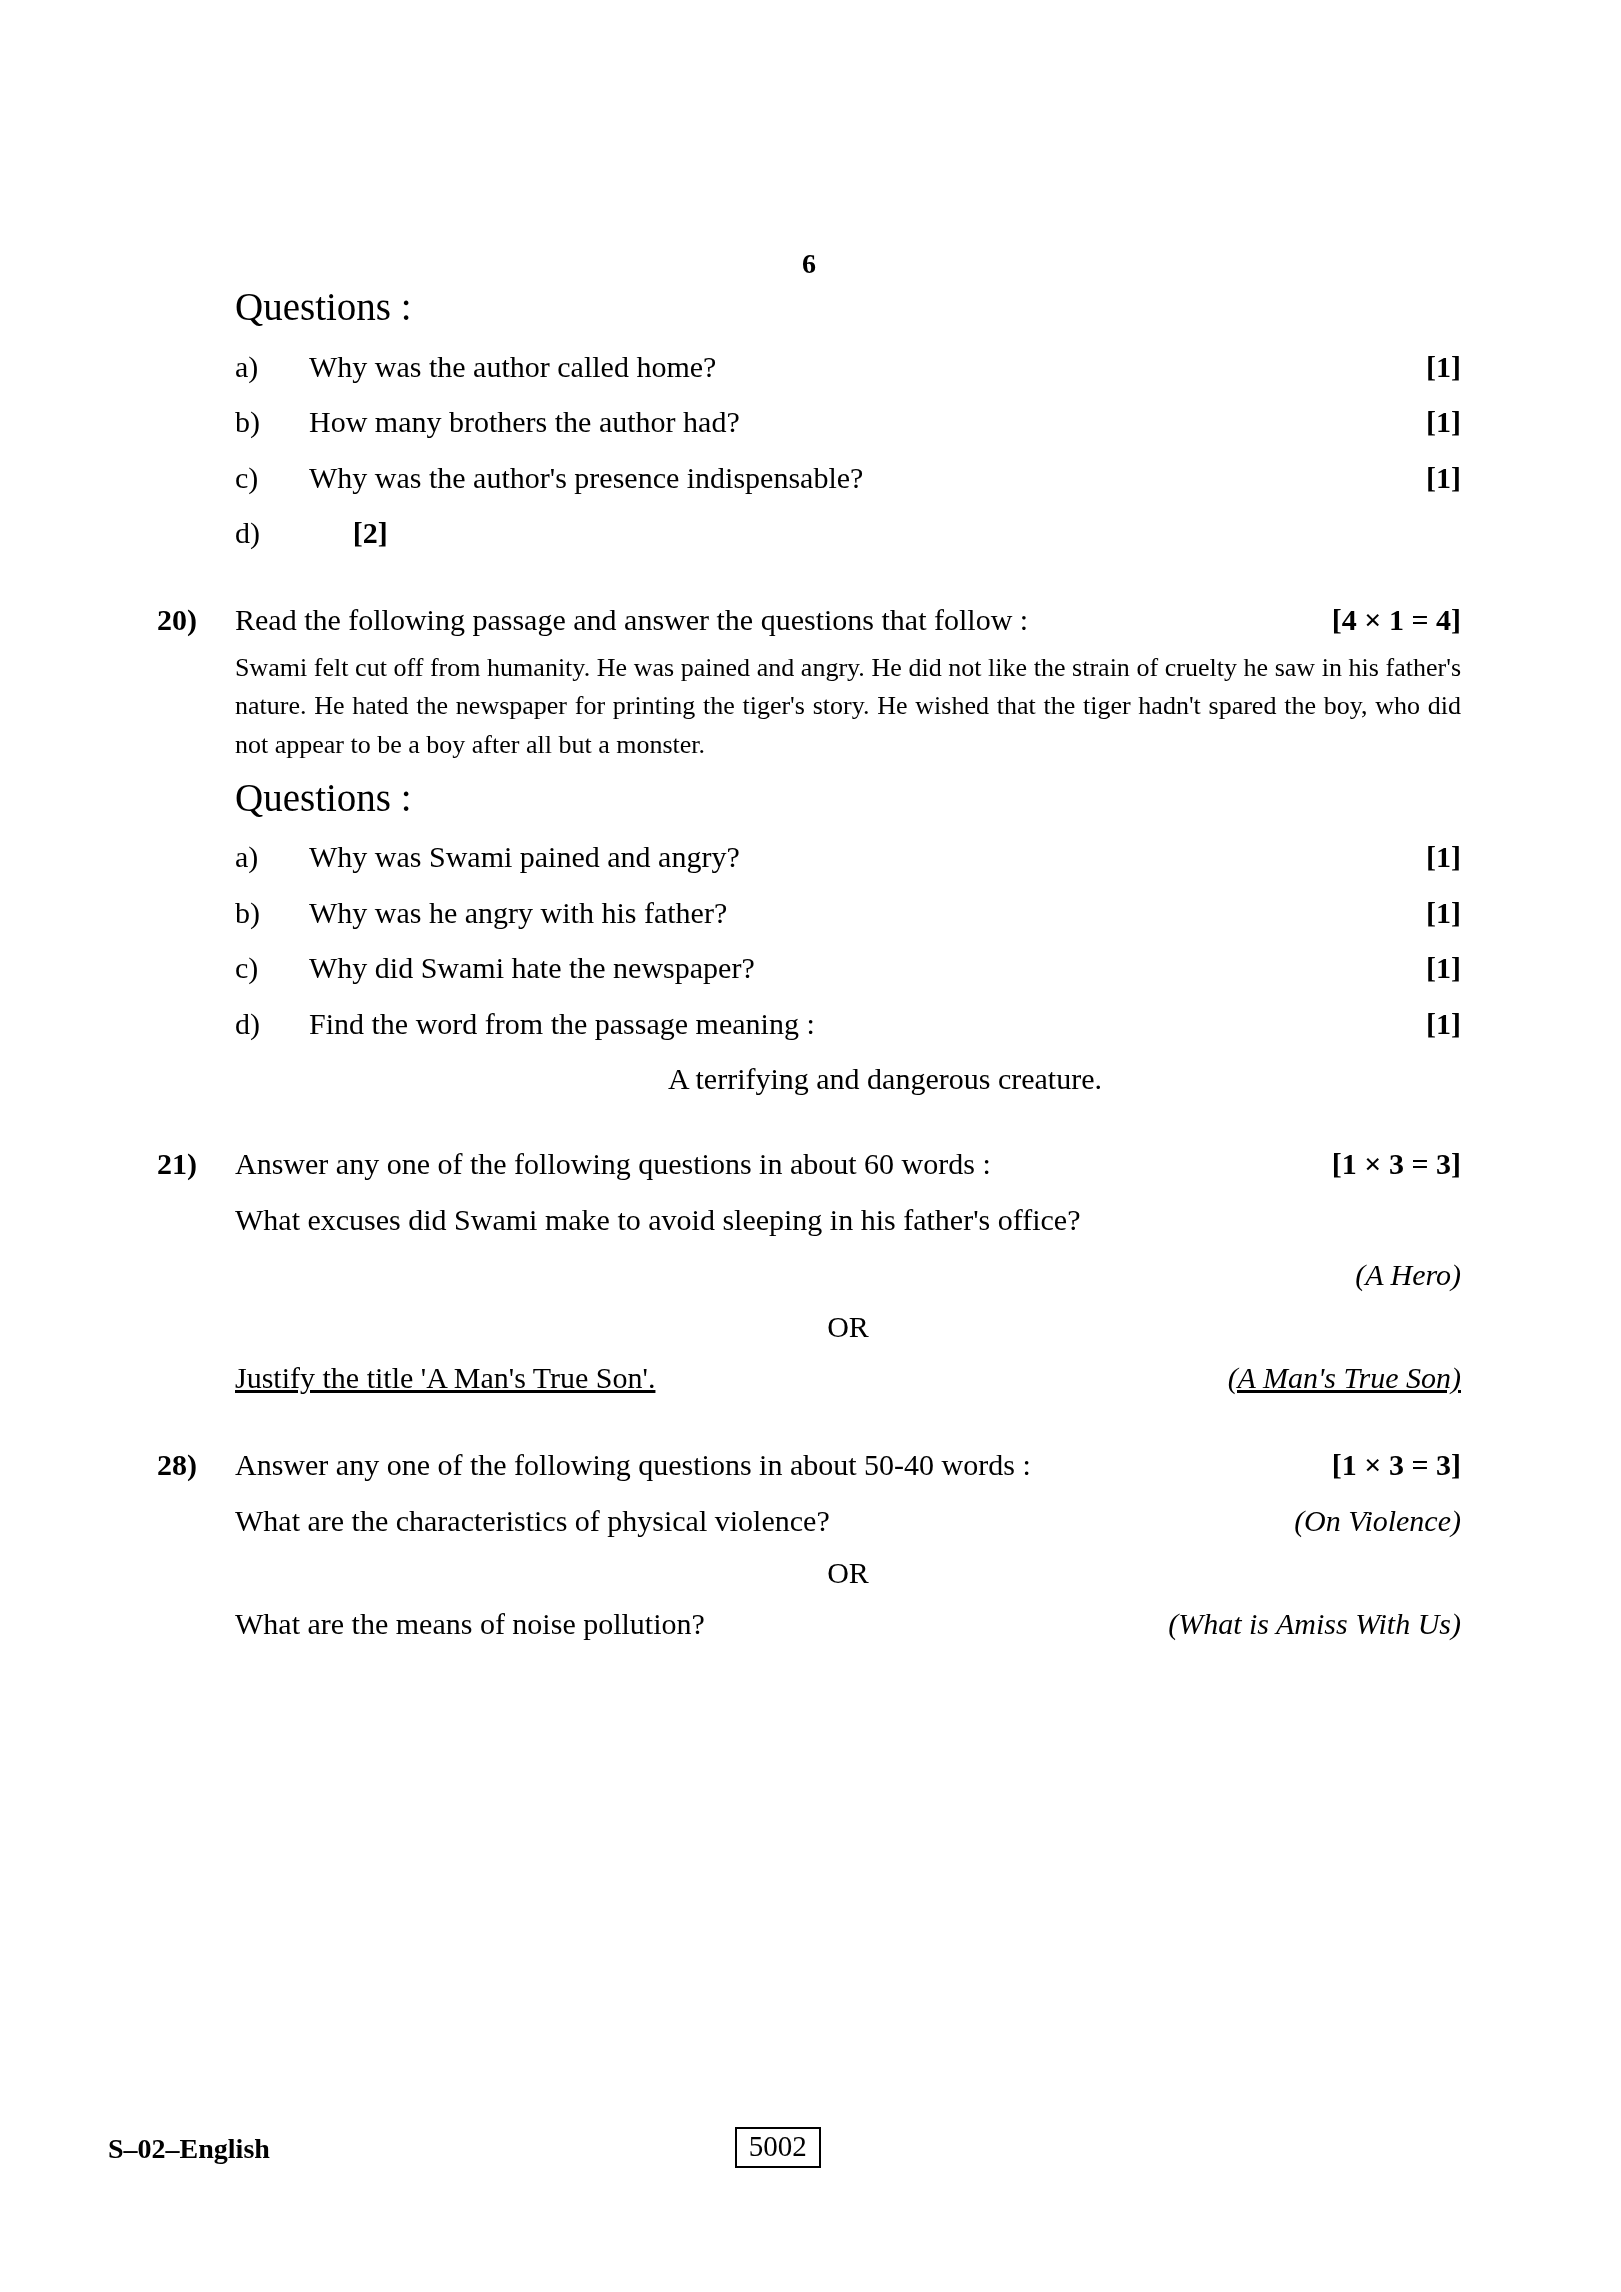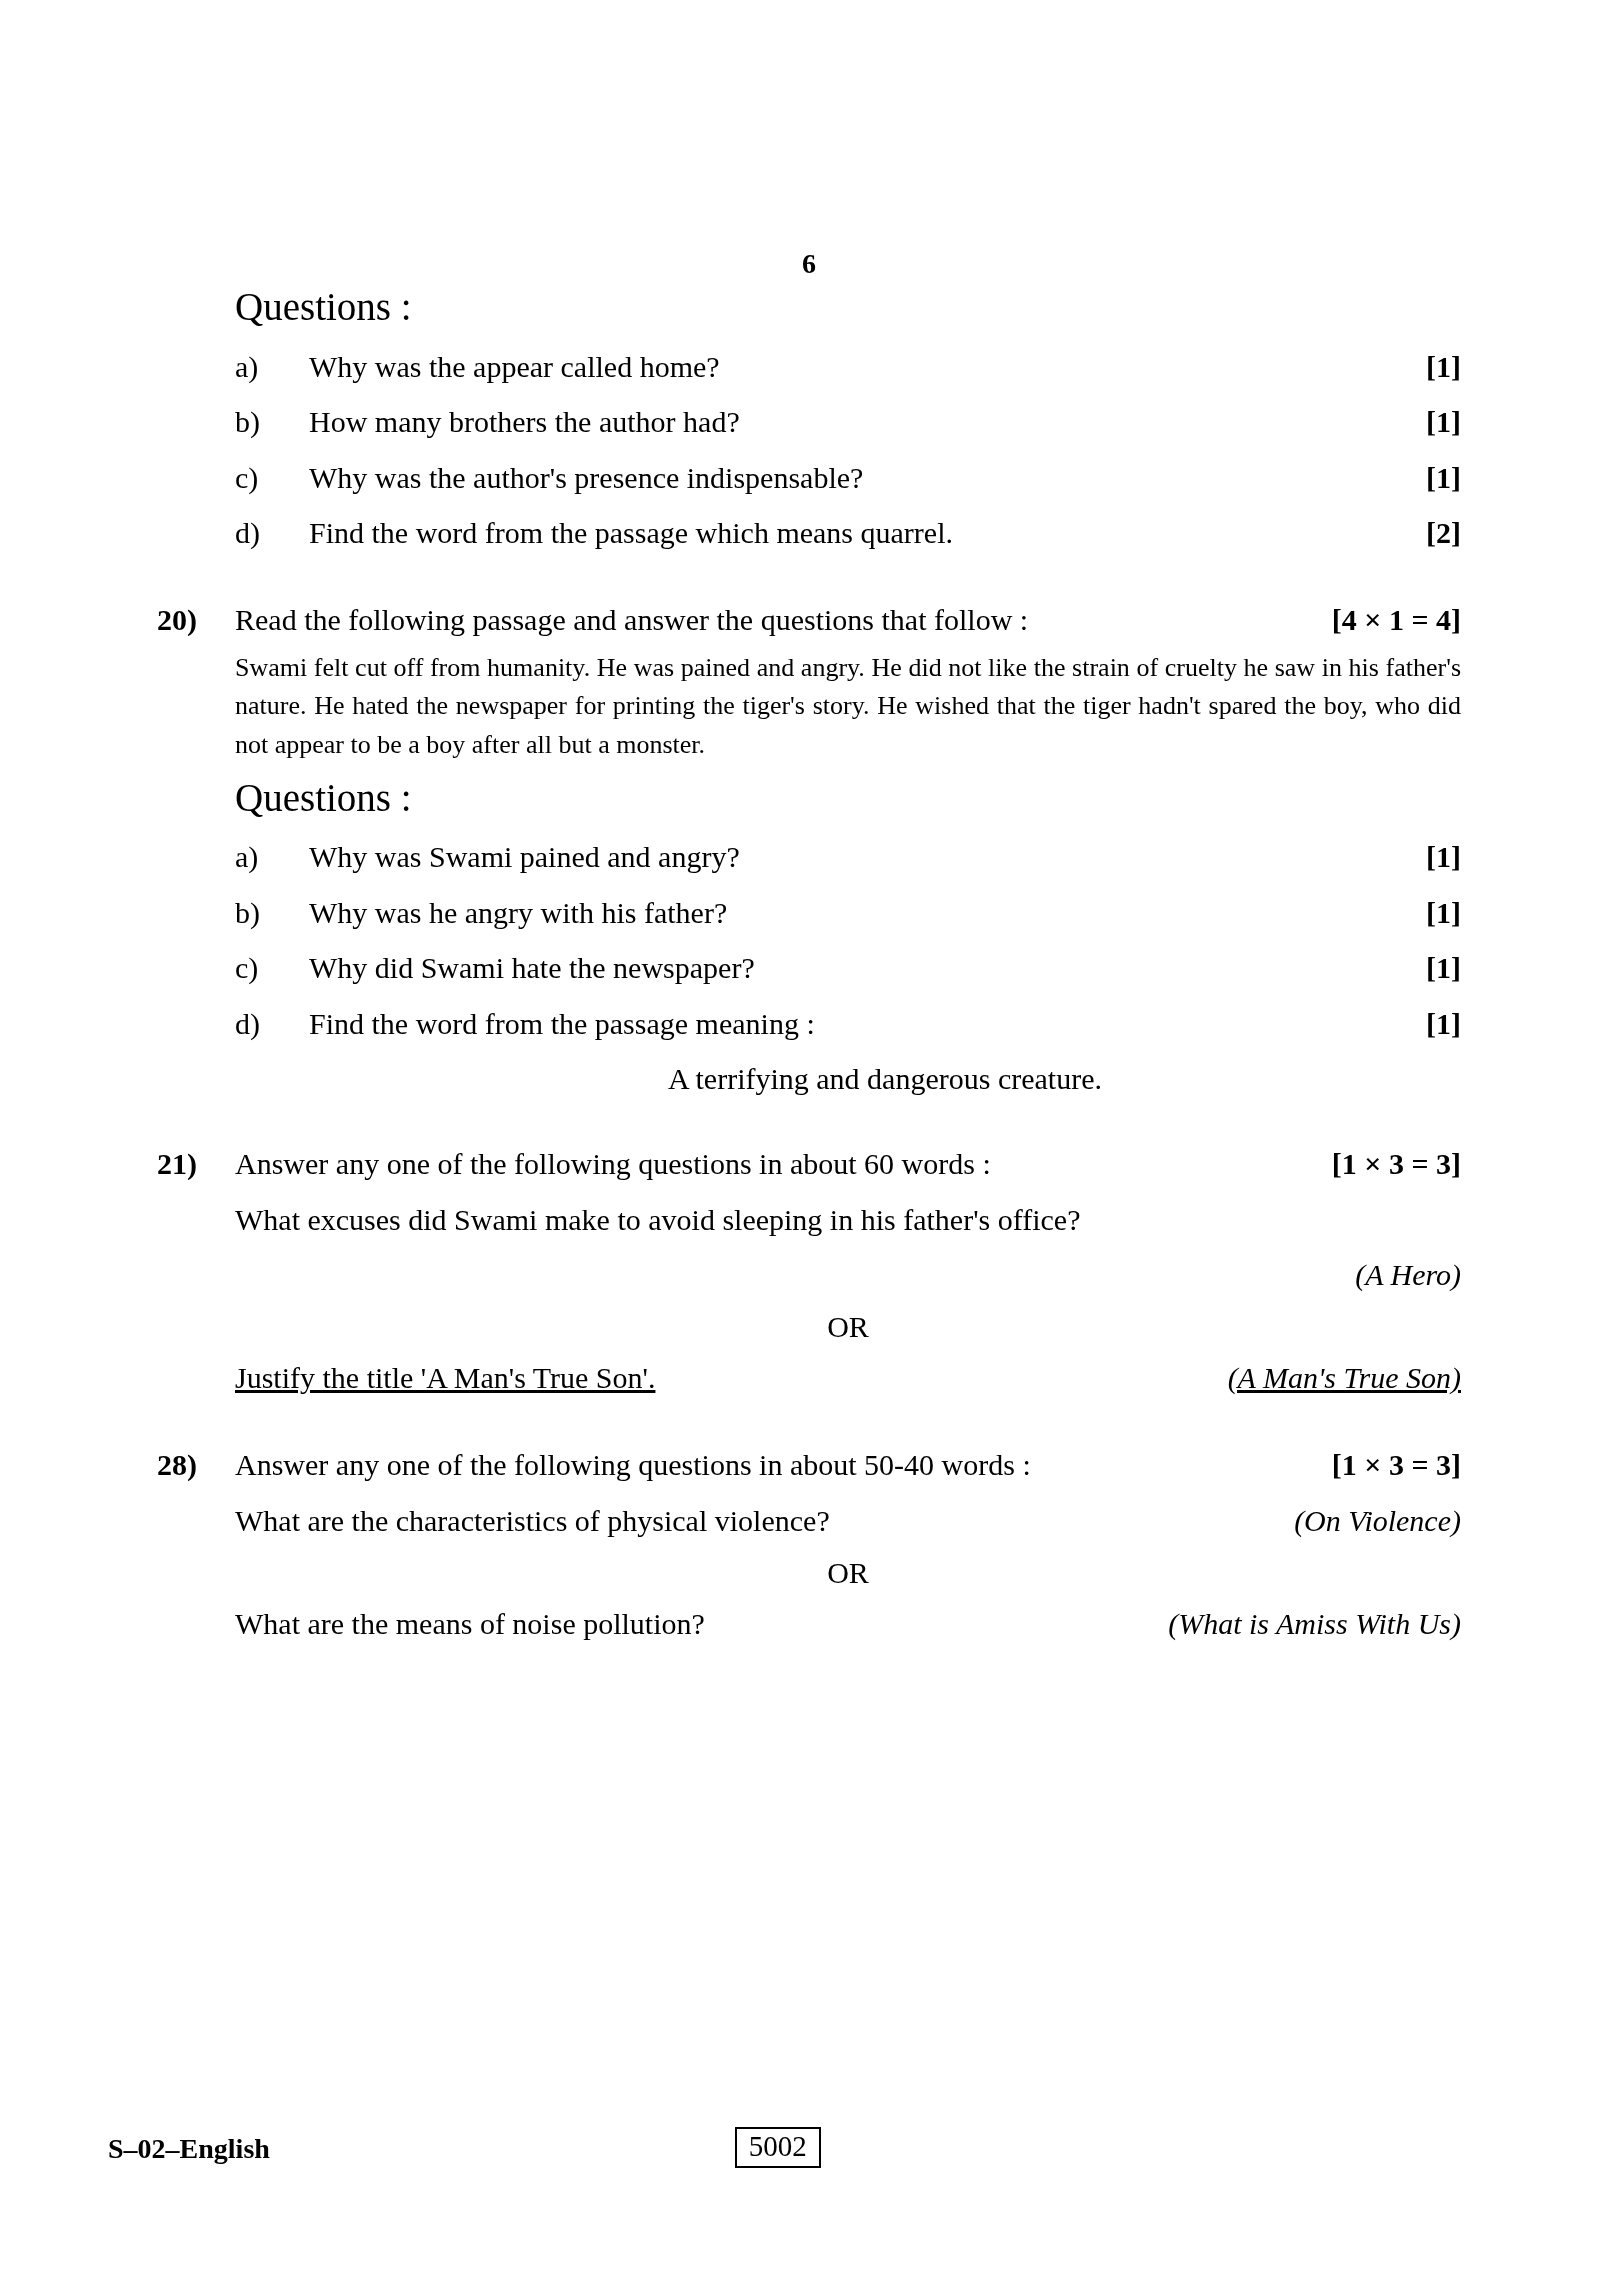--- a/index.html
+++ b/index.html
@@ -174,39 +174,38 @@
 
   <div class="content">
 
     <div class="page-number">6</div>
 
     <div class="qblock" style="margin-top:37px;">
       <div class="questions-label">Questions :</div>
 
       <div class="subq" style="margin-top:25.5px;">
         <span class="subq-letter">a)</span>
-        <span class="subq-text">Why was the appear called home?</span>
+        <span class="subq-text">Why was the author called home?</span>
         <span class="subq-marks">[1]</span>
       </div>
 
       <div class="subq" style="margin-top:25.5px;">
         <span class="subq-letter">b)</span>
         <span class="subq-text">How many brothers the author had?</span>
         <span class="subq-marks">[1]</span>
       </div>
 
       <div class="subq" style="margin-top:25.5px;">
         <span class="subq-letter">c)</span>
         <span class="subq-text">Why was the author's presence indispensable?</span>
         <span class="subq-marks">[1]</span>
       </div>
 
       <div class="subq" style="margin-top:25.5px;">
         <span class="subq-letter">d)</span>
-        <span class="subq-text">Find the word from the passage which means quarrel.</span>
         <span class="subq-marks">[2]</span>
       </div>
     </div>
 
     <div class="qblock" style="margin-top:57px;">
       <div class="mainq">
         <span class="mainq-number">20)</span>
         <span class="mainq-text">Read the following passage and answer the questions that follow :</span>
         <span class="mainq-marks">[4 × 1 = 4]</span>
       </div>

